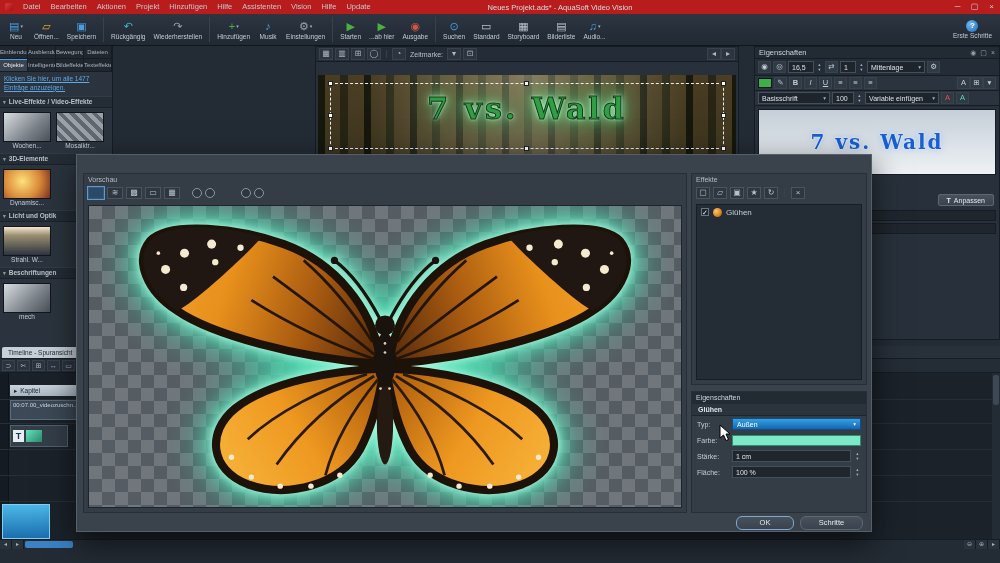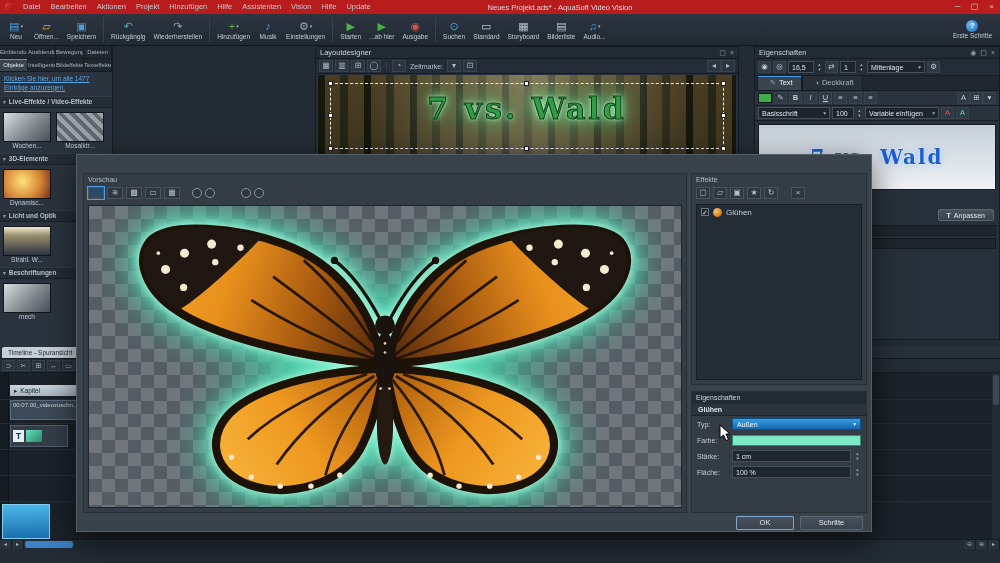--- a/index.html
+++ b/index.html
@@ -131,21 +131,21 @@
 .gearball{width:9px;height:9px;border-radius:50%;background:radial-gradient(circle at 35% 35%,#f8c576,#e08820 55%,#8a4a0e);flex:none}
 .ppanel{position:absolute;top:236px;left:614px;width:176px;height:122px;background:#343d46;border:1px solid #262e36}
 .phead{height:12px;background:#222a32;font-size:7px;color:#ccd5de;line-height:12px;padding:0 4px}
 .pgroup{height:12px;background:#2b333d;font-size:7px;font-weight:bold;color:#dde4eb;line-height:12px;padding:0 6px;border-bottom:1px solid #1d242b}
 .prow{height:16px;display:flex;align-items:center;padding:0 5px;gap:3px}
 .plabel{width:32px;font-size:7px;color:#c3ccd5;flex:none}
 .typedd{flex:1;height:12px;background:linear-gradient(#35a0e4,#1566ae);border:1px solid #0d4f8c;color:#fff;font-size:7px;display:flex;align-items:center;padding:0 4px;border-radius:1px}
 .typedd::after{content:"▾";font-size:5.5px;margin-left:auto;color:#e8f2fb}
 .colorbar{flex:1;height:11px;background:#7de9c9;border:1px solid #2e8e72}
 .pinput{flex:1;height:12px;background:#1f262e;border:1px solid #454f59;color:#dde4ea;font-size:7px;display:flex;align-items:center;padding:0 3px}
-.dlgbtn{position:absolute;top:361px;height:14px;background:linear-gradient(#49525c,#3a434d);border:1px solid #5d6771;border-radius:1px;font-size:7.5px;color:#e2e8ee;text-align:center;line-height:12px}
+.dlgbtn{position:absolute;top:361px;height:14px;background:linear-gradient(#49525c,#3a434d);border:1px solid #5d6771;border-radius:6px;font-size:7.5px;color:#e2e8ee;text-align:center;line-height:12px}
 .btn-ok{right:77px;width:58px;border-color:#7fa8cf}
 .btn-cancel{right:8px;width:63px}
 
 .cursor{position:absolute;top:424px;left:719px;z-index:40}
 </style>
 </head>
 <body>
 
 <div id="app">
 
@@ -334,27 +334,20 @@
       </div>
     <div class="thumbrow">
       <div class="thumb">
           <div class="timg g1"></div>
           <div class="tlabel">mech</div>
         </div>
     </div>
   </div>
 
   <div class="designer">
-    <div class="phdr">
-      <span>Layoutdesigner</span>
-      <span class="sp-right">
-        <span class="hic">▢</span>
-        <span class="hic">×</span>
-      </span>
-    </div>
     <div class="dtools">
       <span class="ticon">▦</span>
       <span class="ticon">▥</span>
       <span class="ticon">⊞</span>
       <span class="ticon">◯</span>
       <span class="sep"></span>
       <span class="ticon">◔</span>
       <span class="tmlabel">Zeitmarke:</span>
       <span class="ticon">▾</span>
       <span class="ticon">⊡</span>
@@ -390,30 +383,20 @@
     <div class="rtool">
       <span class="fico">◉</span>
       <span class="fico">◎</span>
       <span class="fld" style="width:26px">16,5</span>
       <span class="spin"></span>
       <span class="fico">⇄</span>
       <span class="fld" style="width:16px">1</span>
       <span class="spin"></span>
       <span class="fld ddfld" style="width:58px">Mittenlage</span>
       <span class="fico">⚙</span>
-    </div>
-    <div class="rtabs">
-      <span class="rtab sel">
-          <span class="hic">✎</span>
-          <span>Text</span>
-        </span>
-      <span class="rtab">
-          <span class="hic">◑</span>
-          <span>Deckkraft</span>
-        </span>
     </div>
     <div class="frow">
       <span class="swatch-green"></span>
       <span class="fico">✎</span>
       <span class="fico b">B</span>
       <span class="fico i">I</span>
       <span class="fico u">U</span>
       <span class="fico">≡</span>
       <span class="fico">≡</span>
       <span class="fico">≡</span>

